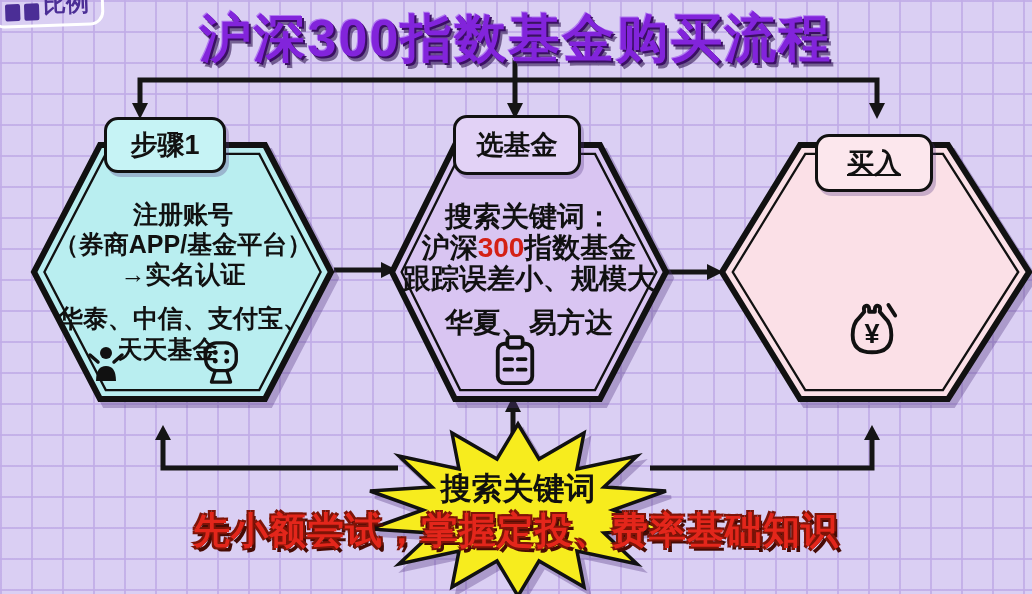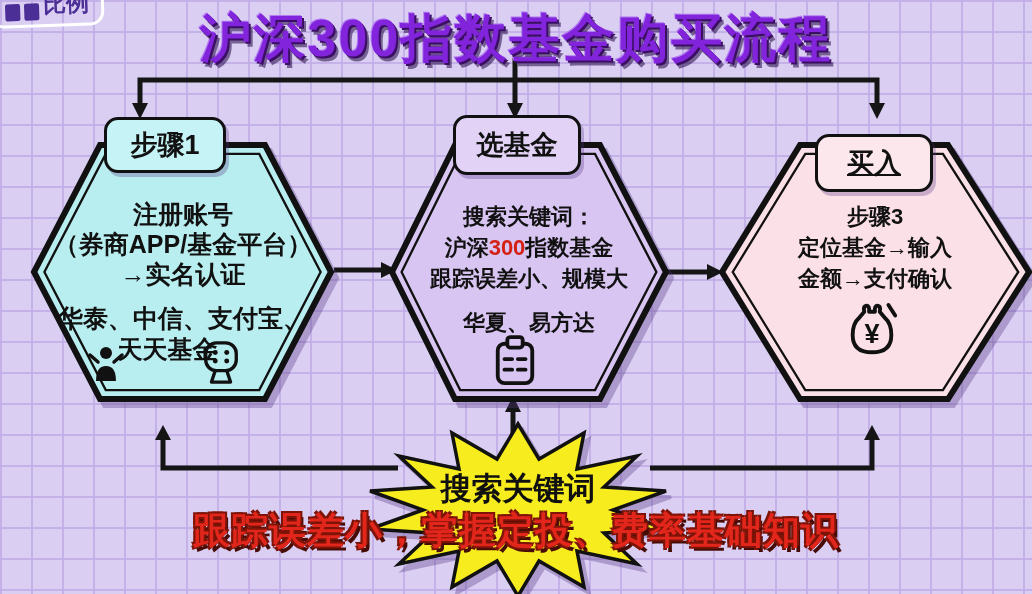--- a/index.html
+++ b/index.html
@@ -21,21 +21,21 @@
     color:#4B2E96;font-size:23px;font-weight:bold;}
   .glyph-block{display:inline-block;width:15px;height:17px;background:#4B2E96;border-radius:2px;}
   svg.layer{position:absolute;left:0;top:0;z-index:1;}
   .shape-shadow{filter:drop-shadow(5px 6px 0 rgba(84,54,128,.35));}
   .hexlabel{z-index:4;border:3px solid #111;border-radius:14px;
     display:flex;align-items:center;justify-content:center;
     font-size:27px;font-weight:bold;color:#111;
     box-shadow:3px 4px 0 rgba(84,54,128,.3);}
   .hextext{z-index:3;text-align:center;color:#111;font-weight:bold;}
   .l21{font-size:25px;line-height:30px;}
-  .l22{font-size:22px;line-height:31px;}
+  .l22{font-size:28px;line-height:31px;}
   .red{color:#D42015;}
   .star-label{z-index:4;text-align:center;font-size:31px;font-weight:bold;color:#101010;}
   .advice-text{z-index:5;left:0;top:506px;width:100%;text-align:center;
     font-size:37px;font-weight:bold;letter-spacing:1px;color:#E3261B;
     text-shadow:-2px -2px 0 #7E1408,2px -2px 0 #7E1408,-2px 2px 0 #7E1408,3px 4px 0 #460B04;}
   .icon{z-index:3;}
 </style>
 </head>
 <body>
 
@@ -129,31 +129,26 @@
   <div class="abs hextext l22" style="left:400px;top:307px;width:258px;">华夏、易方达</div>
 
   <span class="abs icon" style="left:492px;top:335px;">
     <svg width="46" height="52" viewBox="0 0 48 54">
       <rect x="6" y="9" width="36" height="41" rx="7" fill="none" stroke="#111" stroke-width="4"></rect>
       <rect x="16" y="2" width="16" height="11" rx="3" fill="#D9C5F2" stroke="#111" stroke-width="4"></rect>
       <path d="M13,25 L21,25 M27,25 L35,25 M13,36 L21,36 M27,36 L35,36" stroke="#111" stroke-width="4" stroke-linecap="round"></path>
     </svg>
   </span>
 
-  <div class="abs hextext l22" style="left:744px;top:201px;width:262px;">
-    <div>步骤3</div>
-    <div>定位基金→输入</div>
-    <div>金额→支付确认</div>
-  </div>
 
   <span class="abs icon" style="left:843px;top:300px;">
     <svg width="58" height="64" viewBox="0 0 60 66">
       <path d="M22,12 C20,5 27,4 27,9 L27,12 L33,12 L33,9 C33,4 40,5 38,12 L43,18 Q50,24 50,36 Q50,54 30,54 Q10,54 10,36 Q10,24 17,18 Z" fill="none" stroke="#111" stroke-width="4" stroke-linejoin="round"></path>
       <line x1="47" y1="5" x2="54" y2="16" stroke="#111" stroke-width="4" stroke-linecap="round"></line>
       <text x="30" y="44" text-anchor="middle" font-size="28" font-weight="bold" fill="#111">¥</text>
     </svg>
   </span>
 
   <div class="abs star-label" style="left:418px;top:468px;width:200px;">搜索关键词</div>
 
-  <div class="abs advice-text">跟踪误差小，掌握定投、费率基础知识</div>
+  <div class="abs advice-text">先小额尝试，掌握定投、费率基础知识</div>
 
 </div>
 
 </body></html>

